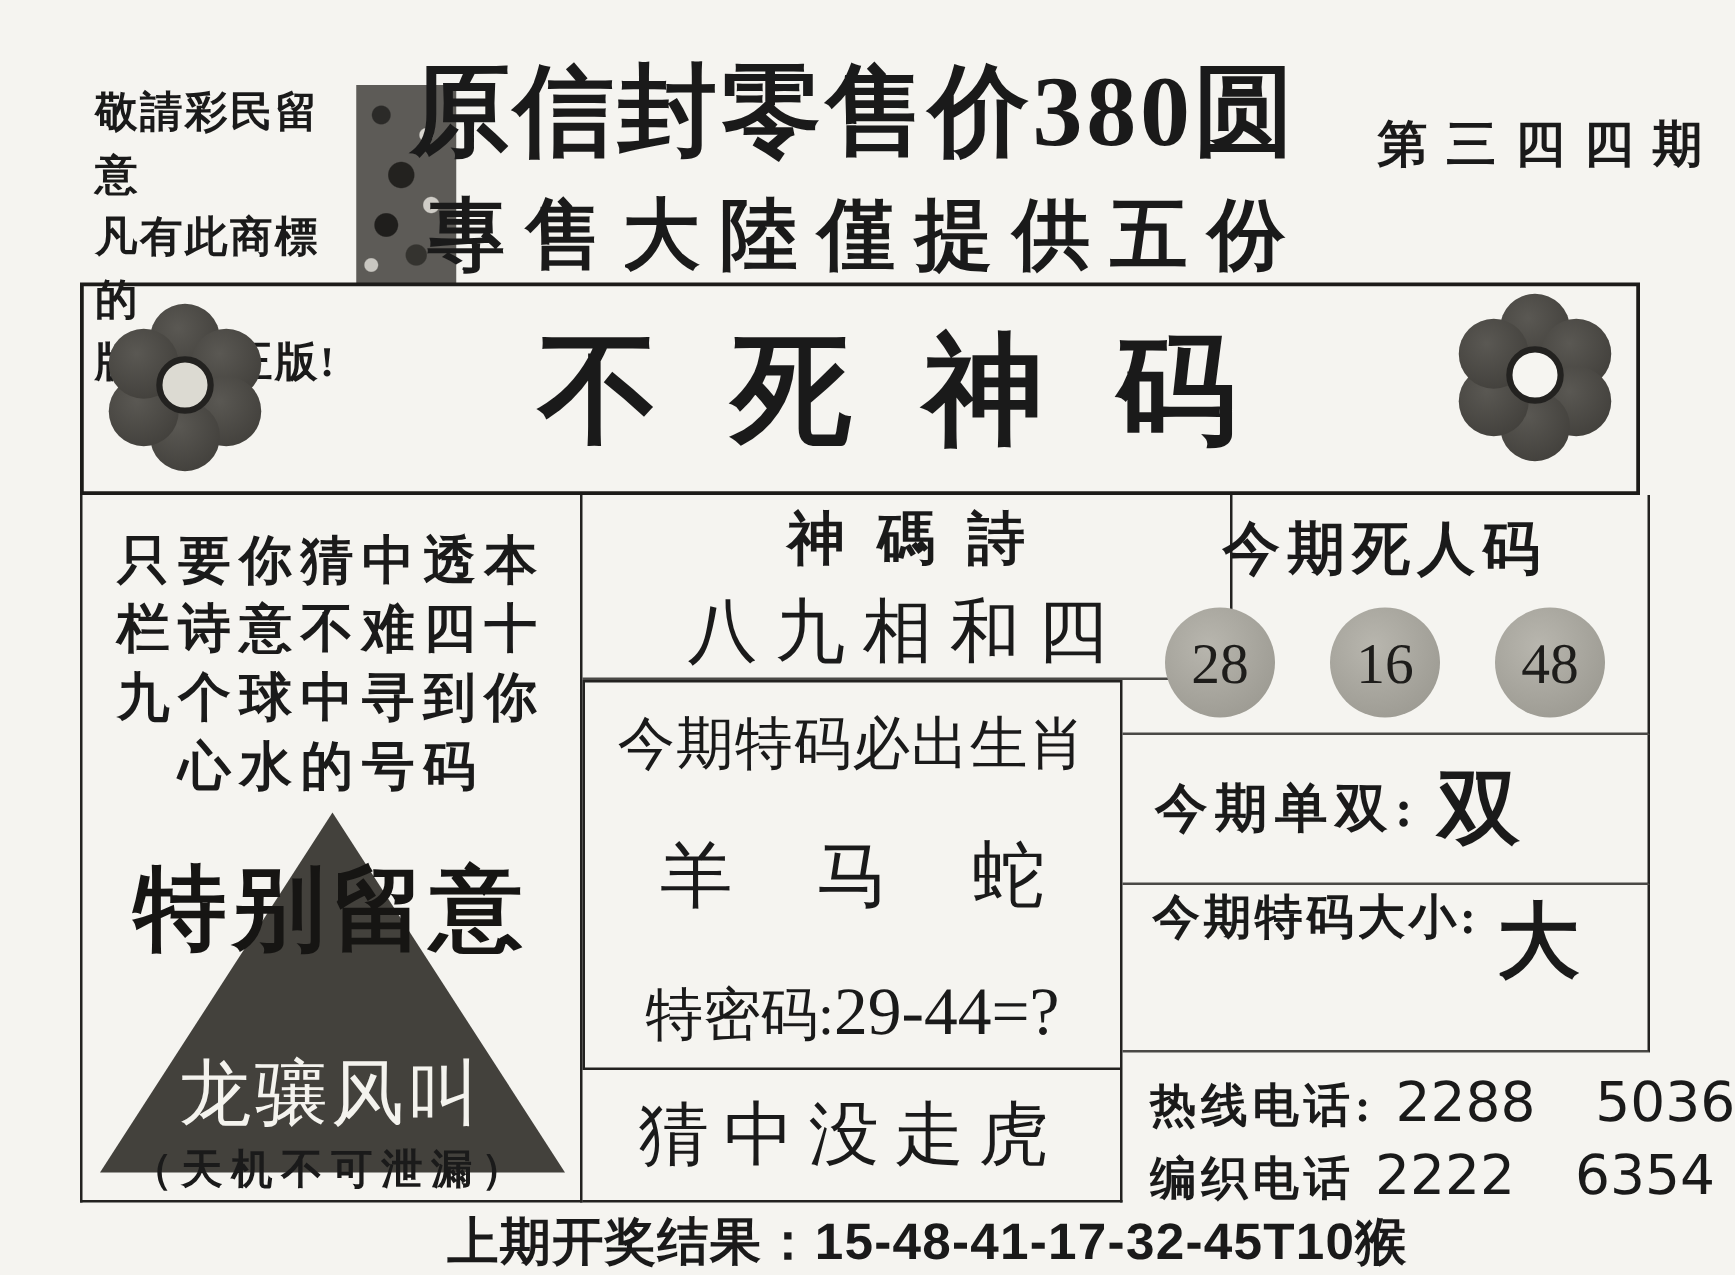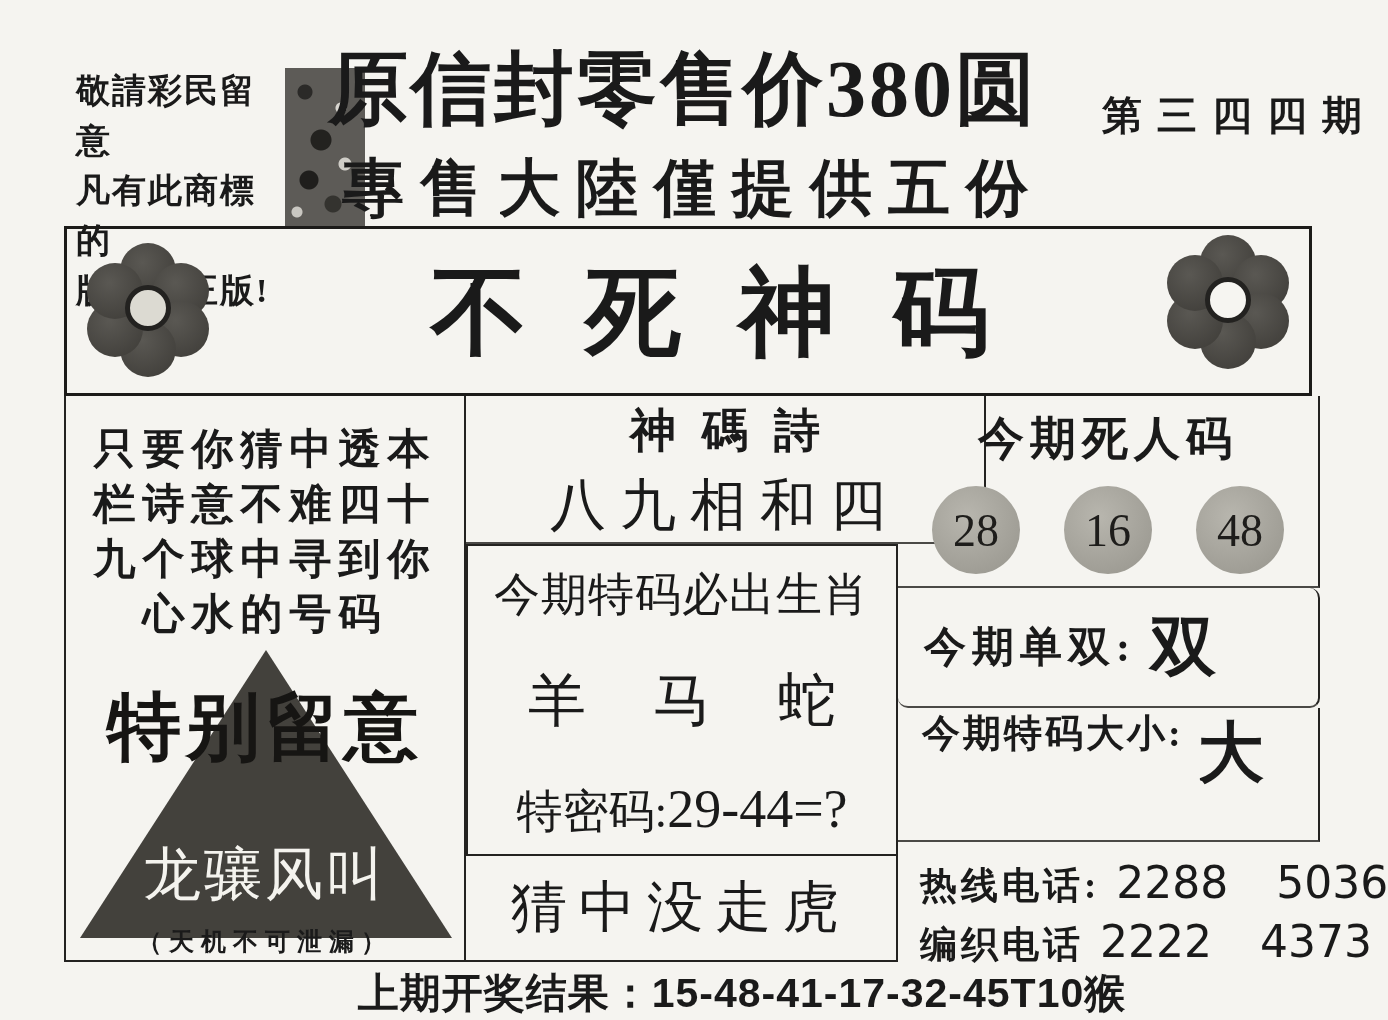--- a/index.html
+++ b/index.html
@@ -83,21 +83,21 @@
   .special-notice{
     position:absolute;left:0;top:282px;width:100%;text-align:center;
     font-size:74px;font-weight:bold;letter-spacing:5px;color:#161513;white-space:nowrap;
   }
   .triangle-text{
     position:absolute;left:0;top:440px;width:100%;text-align:center;
     font-size:58px;color:#f4f3ee;letter-spacing:3px;white-space:nowrap;
   }
   .footnote{
     position:absolute;left:0;bottom:2px;width:100%;text-align:center;
-    font-size:25px;font-weight:bold;letter-spacing:7px;
+    font-size:33px;font-weight:bold;letter-spacing:7px;
   }
   .mid-col{position:absolute;left:466px;top:396px;width:432px;height:566px;}
   .mid-a{
     position:absolute;left:0;top:0;width:520px;height:148px;
     border-right:2px solid #232220;border-bottom:2px solid #4a4946;box-sizing:border-box;
     text-align:center;
   }
   .poem-title{margin-top:4px;font-size:46px;font-weight:900;letter-spacing:26px;text-indent:26px;}
   .poem-verse{margin-top:6px;font-size:56px;letter-spacing:14px;}
   .mid-b{
@@ -124,21 +124,21 @@
   .circle-row{display:flex;justify-content:space-between;padding:0 34px;margin-top:16px;}
   .num-circle{
     width:88px;height:88px;border-radius:50%;
     background:radial-gradient(circle at 40% 35%, #b8b6ae, #96948c);
     display:flex;align-items:center;justify-content:center;
     font-size:46px;color:#1e1d1b;
   }
   .right-b{
     position:absolute;left:0;top:192px;width:422px;height:120px;
     border-right:2px solid #232220;border-bottom:2px solid #4a4946;box-sizing:border-box;
-    display:flex;align-items:center;padding-left:26px;border-radius:10px;
+    display:flex;align-items:center;padding-left:26px;
   }
   .right-c{
     position:absolute;left:0;top:312px;width:422px;height:134px;
     border-right:2px solid #232220;border-bottom:2px solid #4a4946;box-sizing:border-box;
     display:flex;align-items:flex-start;padding-left:24px;
   }
   .row-label{font-size:42px;font-weight:bold;letter-spacing:6px;white-space:nowrap;}
   .row-label-sm{font-size:38px;font-weight:bold;letter-spacing:3px;white-space:nowrap;}
   .row-value{font-size:66px;font-weight:900;margin-left:14px;}
   .right-d{position:absolute;left:0;top:446px;width:422px;height:120px;padding-top:10px;box-sizing:border-box;}
@@ -242,21 +242,21 @@
       <span class="row-label-sm">今期特码大小:</span>
       <span class="row-value">大</span>
     </div>
     <div class="right-d">
       <div class="phone-line">
         <span class="phone-label">热线电话:</span>
         <span class="phone-number">2288 5036</span>
       </div>
       <div class="phone-line">
         <span class="phone-label">编织电话</span>
-        <span class="phone-number">2222 4373</span>
+        <span class="phone-number">2222 6354</span>
       </div>
     </div>
   </div>
 
   <div class="footer">
     <span>上期开奖结果：</span><span>15-48-41-17-32-45T10猴</span>
   </div>
 
 </div>
 

